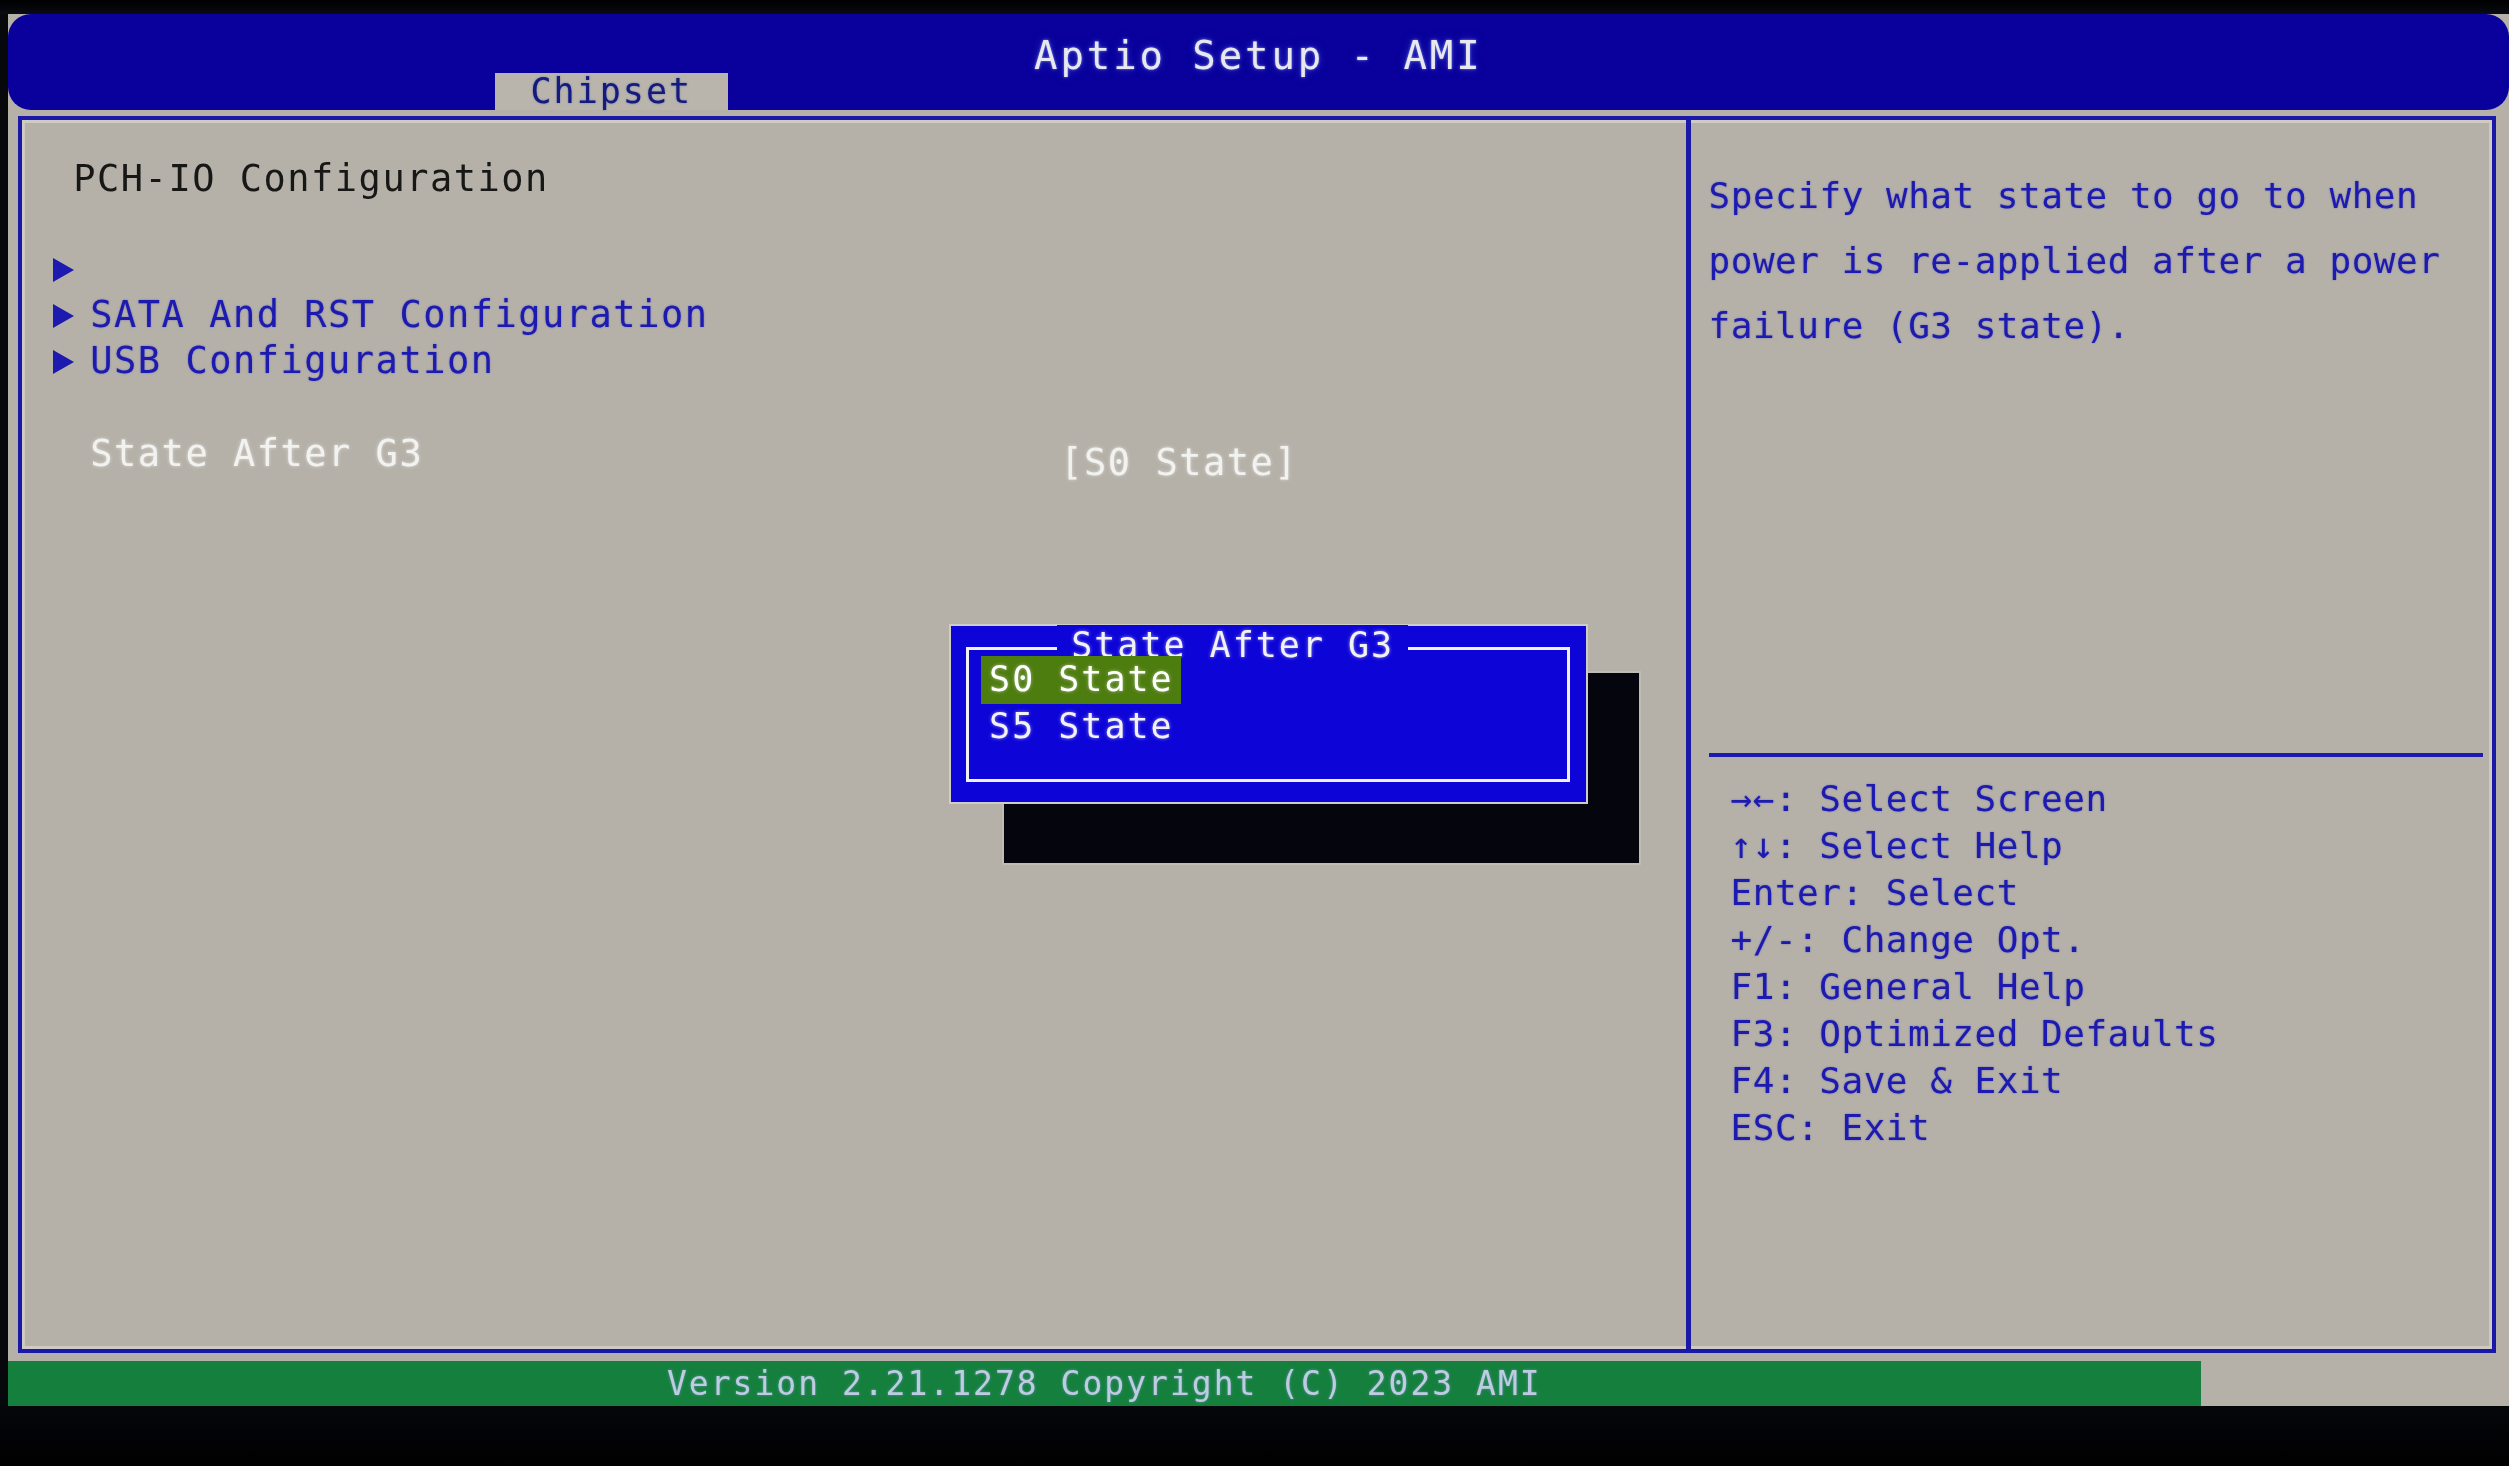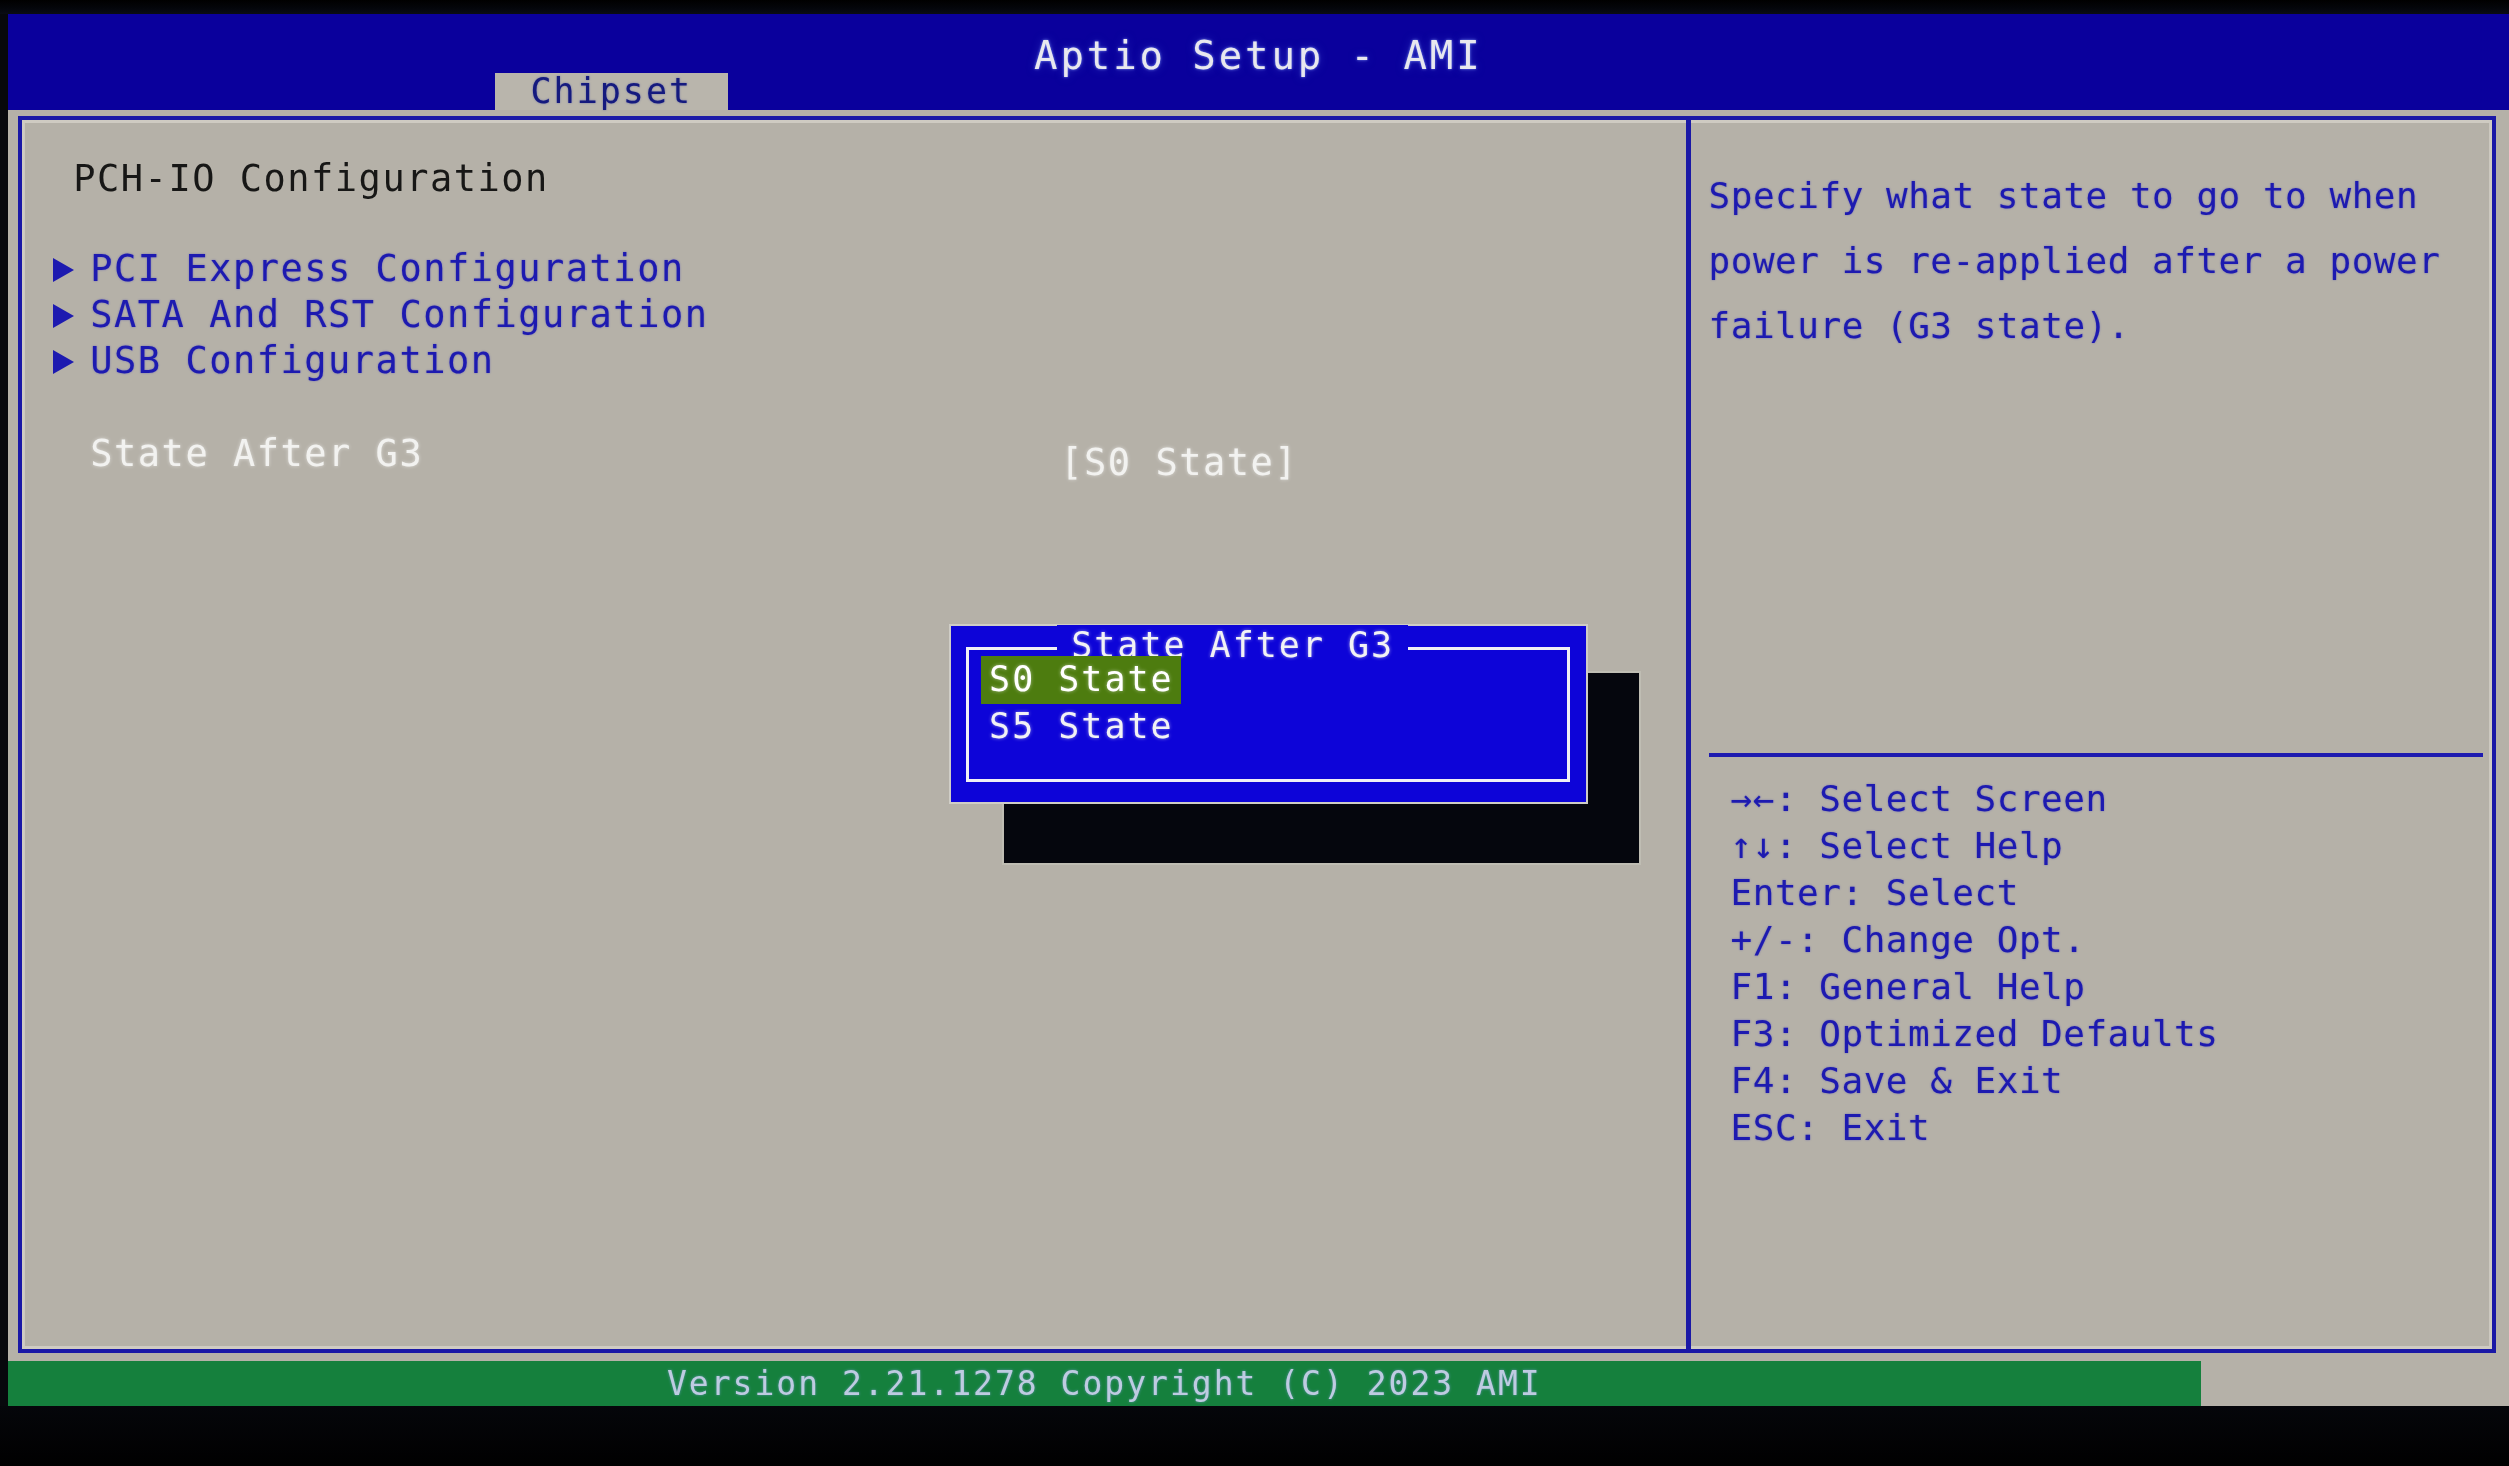--- a/index.html
+++ b/index.html
@@ -33,20 +33,21 @@
     width: 2501px; height: 1392px;
     background: #b5b1a8;
     overflow: hidden;
   }
 
   
   .titlebar {
     position: absolute; left: 0; top: 0;
     width: 2501px; height: 96px;
     background: #0a009c;
+    border-radius: 23px;
   }
   .apptitle {
     position: absolute; left: 0; top: 19.6px; width: 2501px;
     text-align: center;
     color: #e8e8ee;
     font-size: 39px;
     letter-spacing: 2.9px;
     text-shadow: 0 0 2.9px rgba(140,160,255,.85), 0 0 8.8px rgba(70,90,220,.5);
   }
   .tabstrip {
@@ -259,21 +260,20 @@
     <div class="vdivider"></div>
 
     <div class="left">
 
       <div class="page-title">PCH-IO Configuration</div>
 
       <div class="menu">
 
         <div class="menu-row">
           <span class="tri"></span>
-          <span class="menu-label">PCI Express Configuration</span>
         </div>
 
         <div class="menu-row">
           <span class="tri"></span>
           <span class="menu-label">SATA And RST Configuration</span>
         </div>
 
         <div class="menu-row">
           <span class="tri"></span>
           <span class="menu-label">USB Configuration</span>

